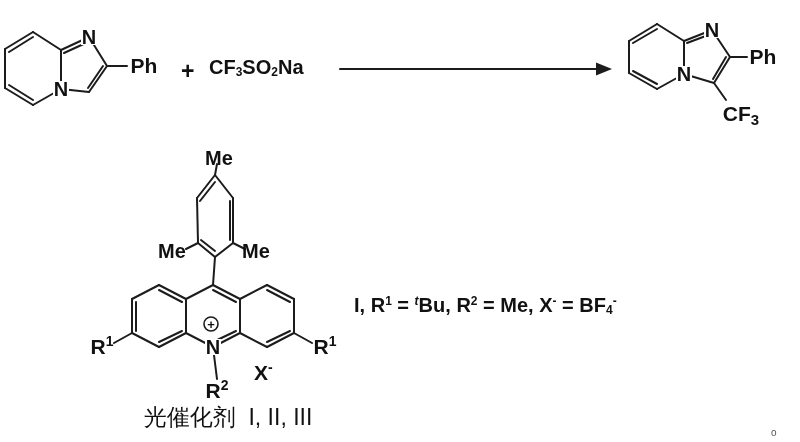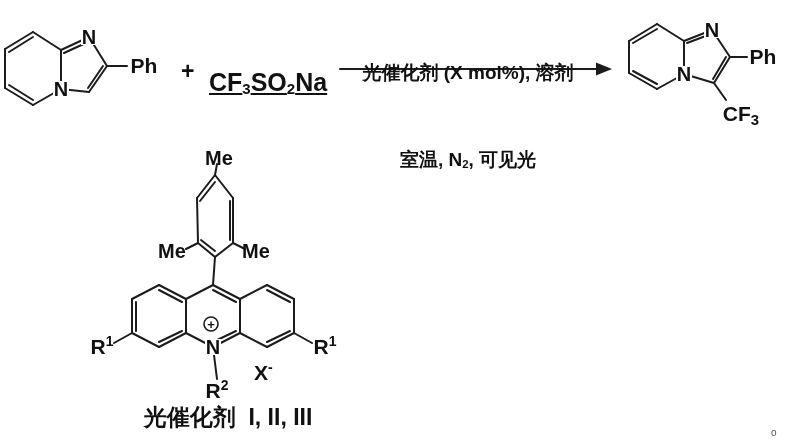--- a/index.html
+++ b/index.html
@@ -13,24 +13,24 @@
   .mask{fill:#ffffff; stroke:none;}
   .atom{font:700 20px "Liberation Sans",sans-serif; fill:#111;}
   .lbl{font:700 21px "Liberation Sans",sans-serif; fill:#111;}
   .svg-sub{font-size:15px;}
   .svg-sup{font-size:14px;}
   .chg{font:700 13px "Liberation Sans",sans-serif; fill:#111;}
   .overlay{position:absolute; white-space:pre; color:#111;}
   .conditions{left:334px; top:0; width:268px; text-align:center;
     font-size:19px; font-weight:700; line-height:29px;}
   .plus-sign{left:181px; top:58px; font-size:23px; font-weight:600;}
-  .reagent{left:209px; top:68px; font-size:25px; font-weight:700;text-decoration:underline;}
+  .reagent{left:209px; top:56px; font-size:20px; font-weight:700;}
   .legend{left:354px; top:221px; font-size:20px; font-weight:700; line-height:32px;}
   .caption{left:95px; top:402px; width:266px; text-align:center;
-    font-size:23px; font-weight:700;}
+    font-size:23px; font-weight:400;}
   .artifact{left:771px; top:427px; font-size:10px; font-weight:400; color:#555;}
   .sp{font-size:0.6em; vertical-align:0.55em;}
   .sb{font-size:0.6em; vertical-align:-0.18em;}
   .it{font-style:italic;}
 </style>
 </head>
 <body>
 
 <div class="stage">
 
@@ -147,26 +147,23 @@
       <text class="lbl" x="325" y="354" text-anchor="middle"><tspan>R</tspan><tspan class="svg-sup" dy="-8">1</tspan></text>
       <text class="lbl" x="217" y="398" text-anchor="middle"><tspan>R</tspan><tspan class="svg-sup" dy="-8">2</tspan></text>
       <text class="lbl" x="254" y="380" text-anchor="start"><tspan>X</tspan><tspan class="svg-sup" dy="-8">-</tspan></text>
     </g>
   </svg>
 
   <div class="overlay plus-sign">+</div>
 
   <div class="overlay reagent"><span>CF</span><span class="sb">3</span><span>SO</span><span class="sb">2</span><span>Na</span></div>
 
-  <div class="overlay conditions">
-    <div>光催化剂 (X mol%), 溶剂</div>
-    <div><span>室温, N</span><span class="sb">2</span><span>, 可见光</span></div>
-  </div>
 
   <div class="overlay legend">
+    <div class="legend-line"><span>I, R</span><span class="sp">1</span><span> = </span><span class="sp it">t</span><span>Bu, R</span><span class="sp">2</span><span> = Me, X</span><span class="sp">-</span><span> = BF</span><span class="sb">4</span><span class="sp">-</span></div>
     
   </div>
 
   <div class="overlay caption">光催化剂  I, II, III</div>
 
   <div class="overlay artifact">o</div>
 
 </div>
 
 </body></html>

